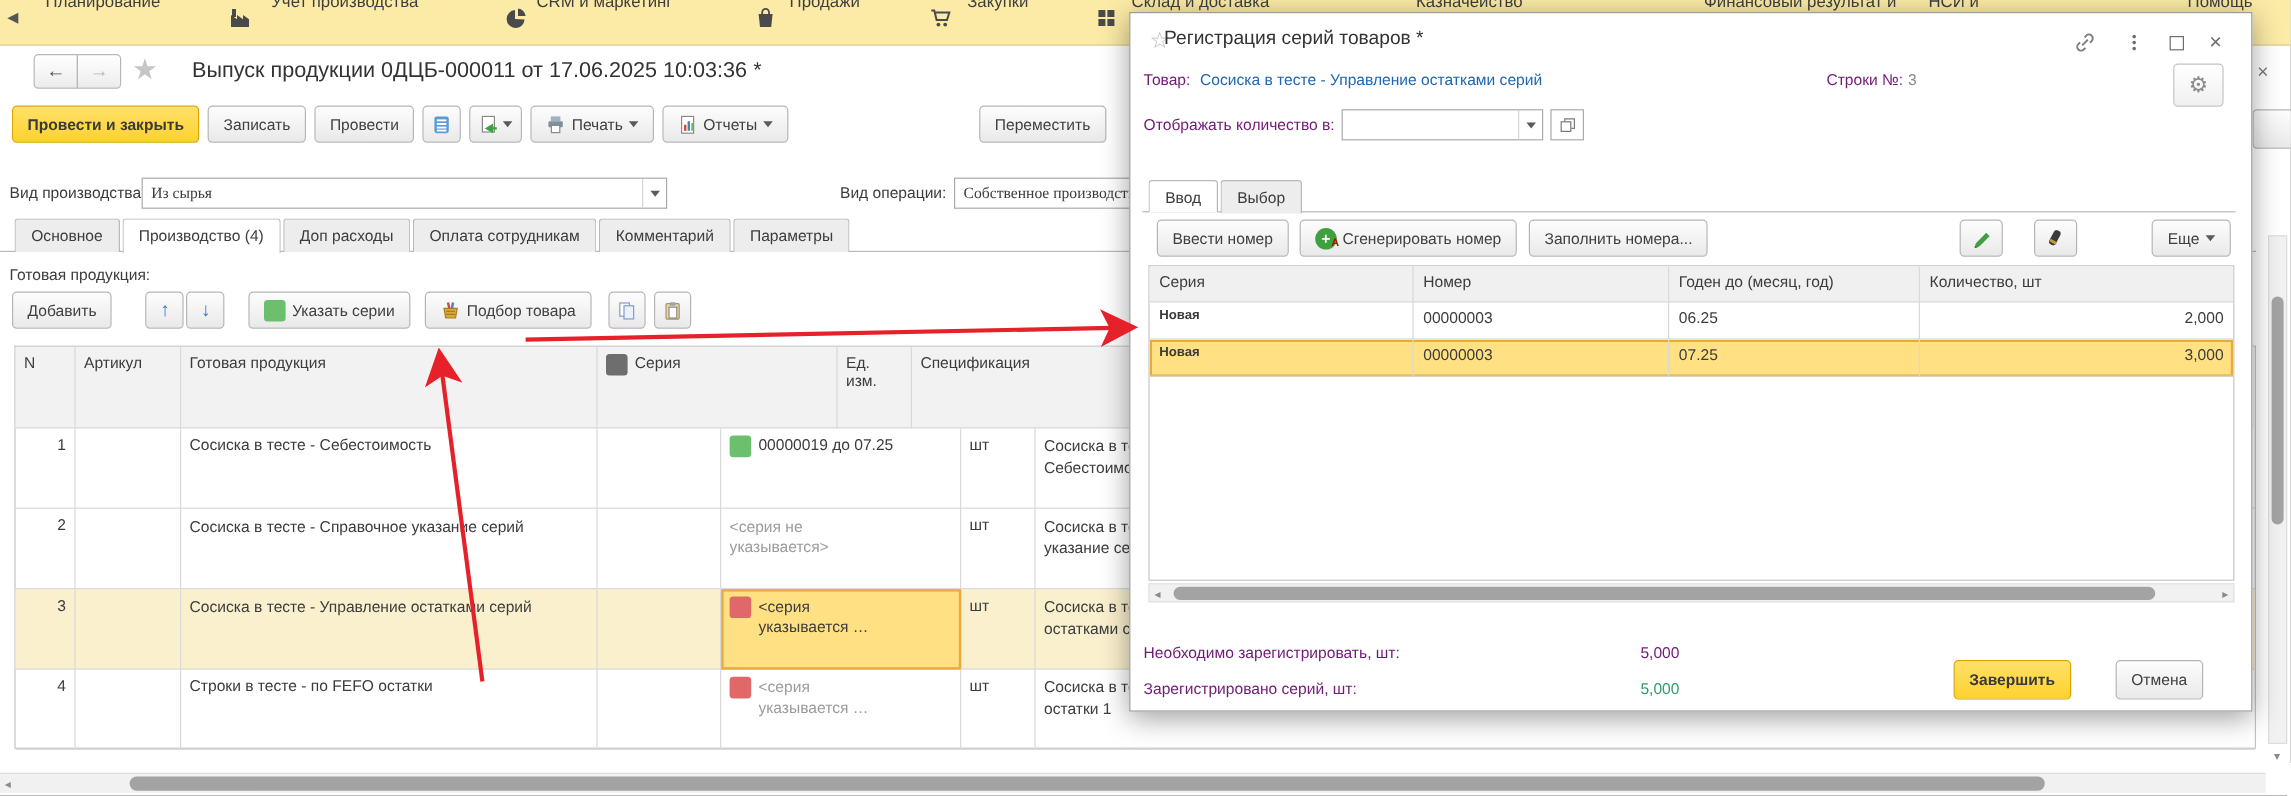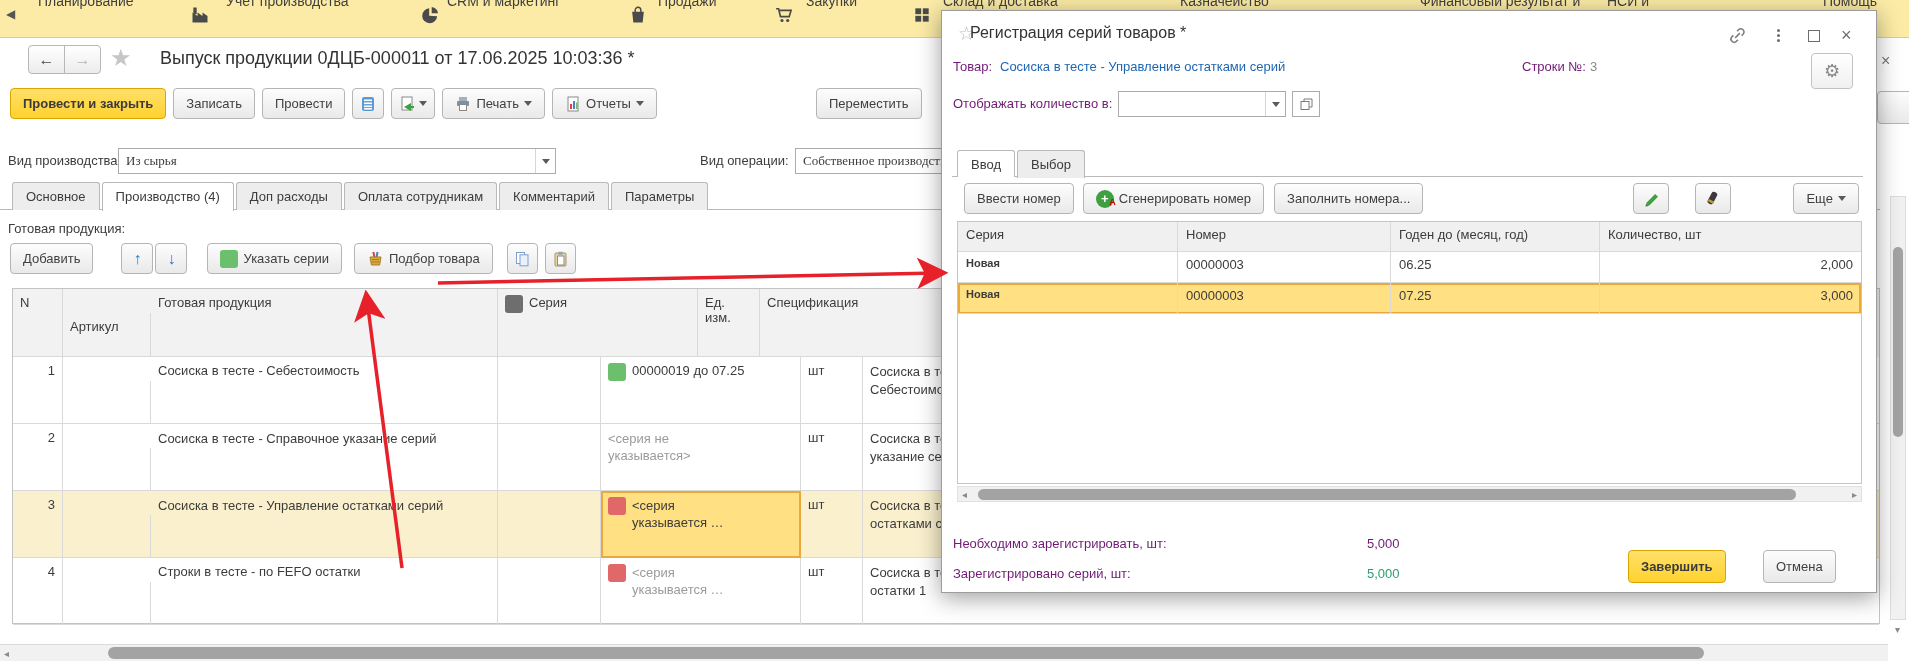--- a/index.html
+++ b/index.html
@@ -48,21 +48,21 @@
   .arrow-blue { color:#2B7CD3; font-size:16px; font-weight:bold; }
   
   #main-table { position:absolute; left:12px; top:288px; width:1868px; height:336px;
     border:1px solid #C3C3C3; background:#fff; }
   .mt-row { display:flex; width:100%; }
   .mt-head { height:68px; background:#F2F2F2; }
   .mt-cell { border-right:1px solid #D9D9D9; border-bottom:1px solid #D9D9D9; padding:6px 7px;
     overflow:hidden; position:relative; }
   .mt-head .mt-cell { color:#3c3c3c; }
   .mt-body { height:67px; }
-  .c-n { width:50px; } .c-art { width:88px;margin-top:24px; } .c-prod { width:347px; } .c-char { width:103px; }
+  .c-n { width:50px; } .c-art { width:88px; } .c-prod { width:347px; } .c-char { width:103px; }
   .c-ser { width:200px; } .c-unit { width:62px; } .c-spec { width:1016px; border-right:none; }
   .num-cell { text-align:right; }
   .row-selected { background:#FAF0CE; }
   .gray-txt { color:#9B9B9B; }
   .ser-wrap { width:104px; white-space:normal; line-height:17px; }
   .ser-flex { display:flex; gap:6px; align-items:flex-start; }
   .ser-hl { outline:2px solid #E9A93D; outline-offset:-2px; background:#FFE083; }
   .spec-line { display:block; white-space:nowrap; line-height:18px; }
   
   .hscroll-track { position:absolute; background:#F1F1F1; border-top:1px solid #DCDCDC; }

